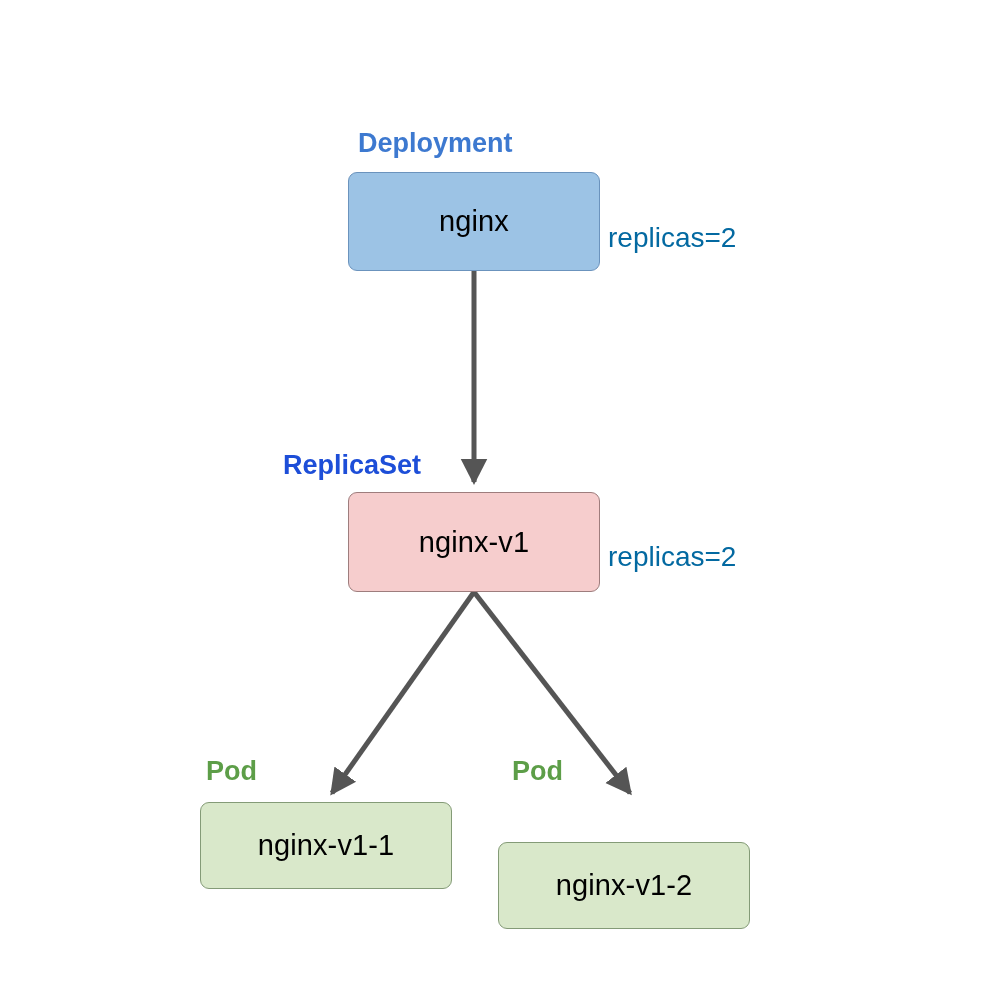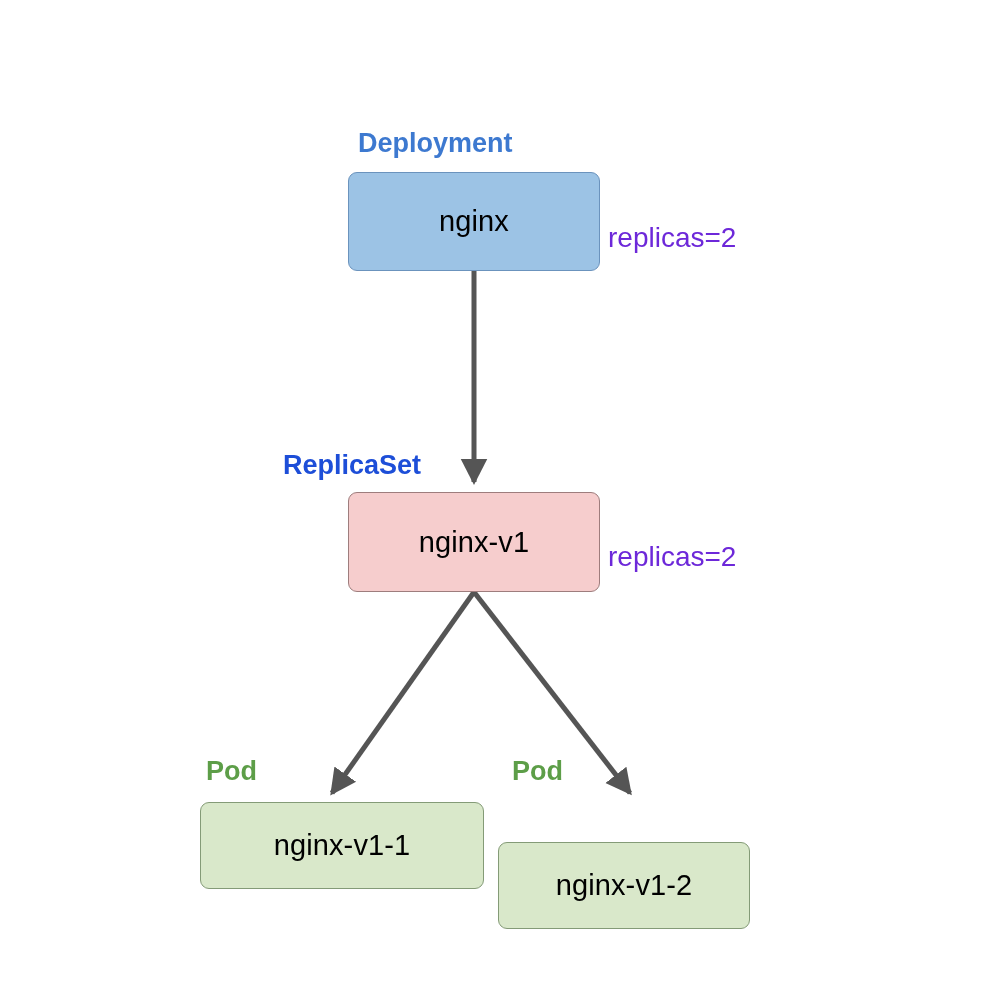--- a/index.html
+++ b/index.html
@@ -51,21 +51,21 @@
     top: 492px;
     width: 252px;
     height: 100px;
     background: #f6cdcd;
     border: 1.6px solid #9e7d7d;
     justify-content: center;
   }
   .node-pod1 {
     left: 200px;
     top: 802px;
-    width: 284px;
+    width: 252px;
     height: 87px;
     background: #d9e8ca;
     border: 1.6px solid #849b77;
   }
   .node-pod2 {
     left: 498px;
     top: 802px;
     width: 252px;
     height: 87px;
     background: #d9e8ca;
@@ -94,21 +94,21 @@
     color: #5d9e48;
   }
   .kind-pod2 {
     left: 512px;
     top: 756px;
     color: #5d9e48;
   }
   .annotation {
     position: absolute;
     font-size: 28px;
-    color: #6d28d9;
+    color: #0369a1;
     white-space: nowrap;
   }
   .ann-deployment {
     left: 608px;
     top: 222px;
   }
   .ann-replicaset {
     left: 608px;
     top: 541px;
   }

